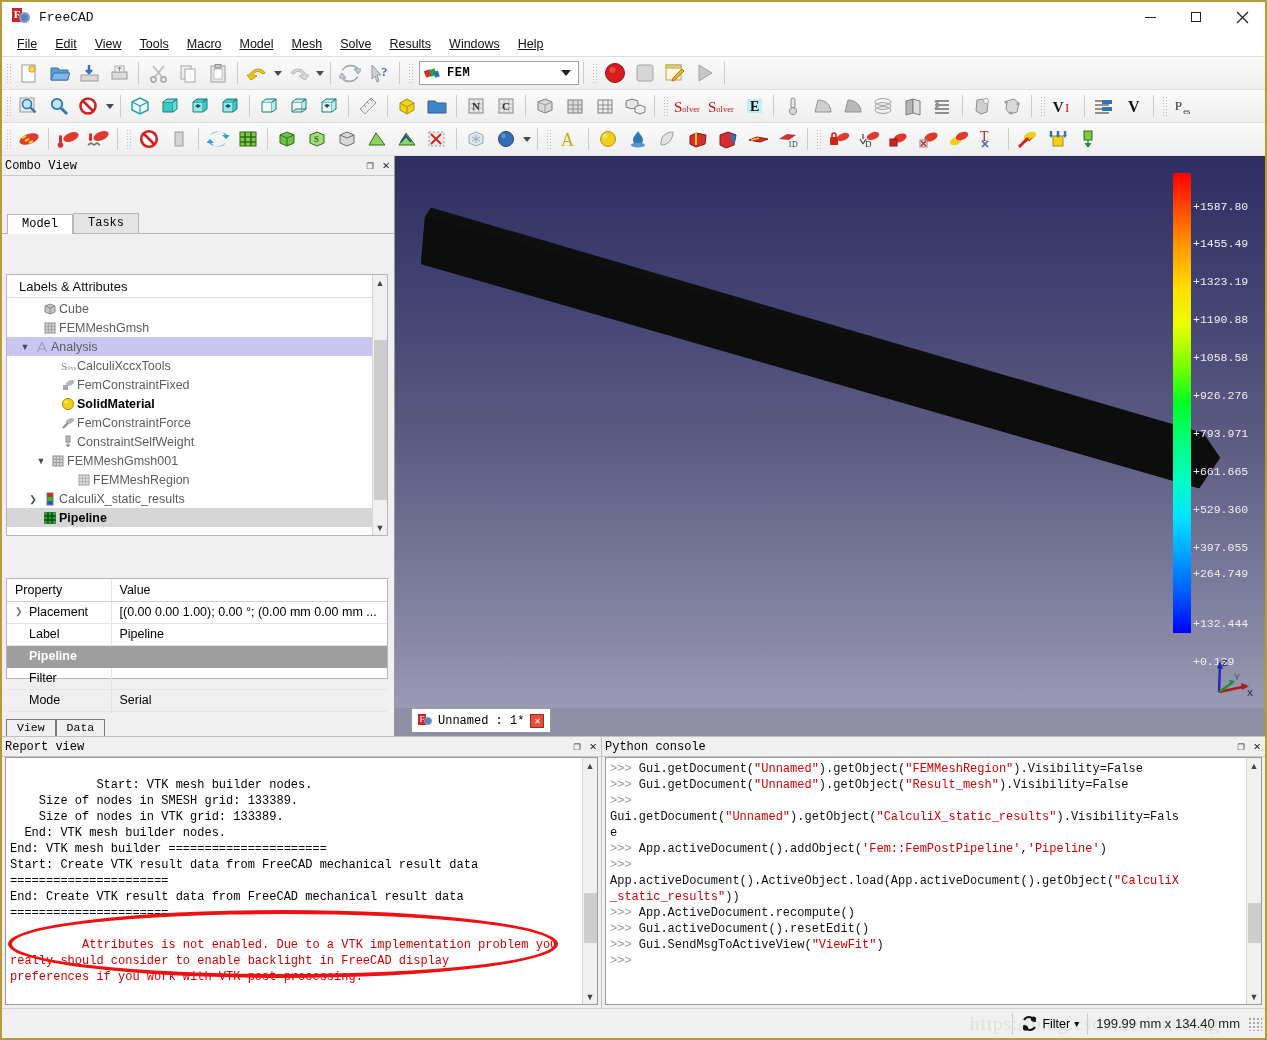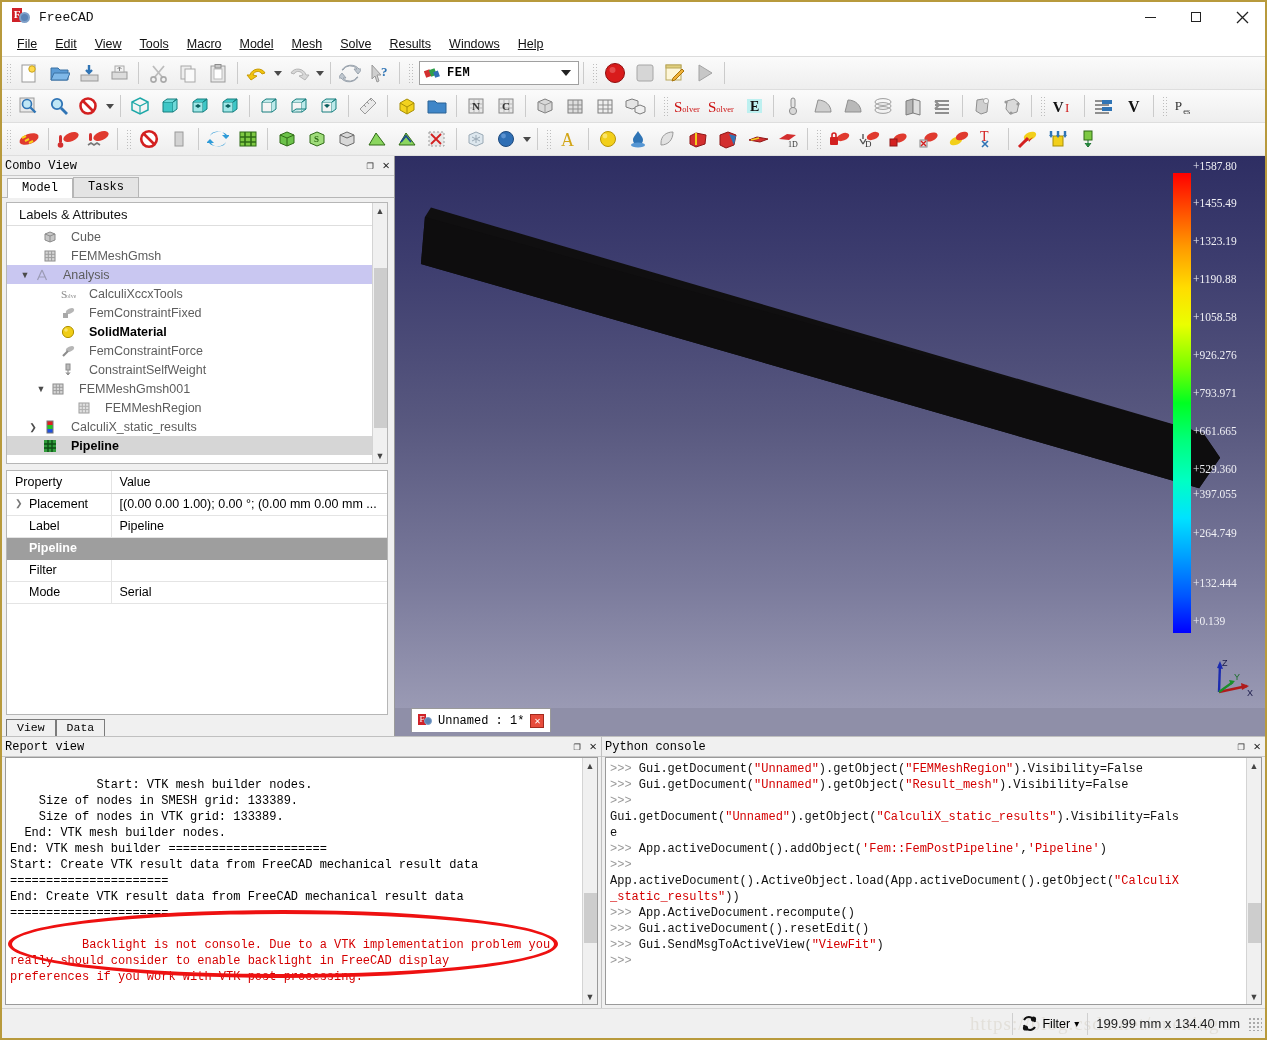--- a/index.html
+++ b/index.html
@@ -55,41 +55,41 @@
     display:flex; align-items:center; padding:0 4px; margin-left:3px; cursor:default; }
   .wbsel .wblabel { flex:1; font-family:"Liberation Mono", monospace; font-size:12px;
     font-weight:bold; margin-left:6px; letter-spacing:.5px; }
   .wbsel .arrow { border-left:5px solid transparent; border-right:5px solid transparent;
     border-top:6px solid #222; margin-right:3px; }
 
   
   .main { flex:1; display:flex; min-height:0; background:#f0f0f0; }
 
   
-  .combo { width:392px; display:flex; flex-direction:column; background:#f0f0f0; min-height:0; }
+  .combo { width:392px; display:flex; flex-direction:column; background:#f0f0f0; min-height:0;gap:36px; }
   .panelhdr { height:20px; display:flex; align-items:center; background:#f0f0f0;
       font-family:"Liberation Mono", monospace; font-size:12px;
       border-bottom:1px solid #c8c8c8; padding-left:3px; }
   .panelhdr .ttl { flex:1; }
   .panelhdr .ic { width:16px; text-align:center; font-size:12px; color:#222; cursor:default; }
   .tabsrow { height:22px; display:flex; align-items:flex-end; padding-left:5px;
       border-bottom:1px solid #b6b6b6; background:#f0f0f0; }
   .tabx { font-family:"Liberation Mono", monospace; font-size:12px; padding:2px 14px 3px;
       border:1px solid #b6b6b6; border-bottom:none; background:#e4e4e4; cursor:default; }
   .tabx.on { background:#ffffff; position:relative; top:1px; }
 
   .treewrap { flex:0 0 262px; margin:4px 6px 0 4px; border:1px solid #b6b6b6;
       background:#fff; display:flex; min-height:0; }
   .tree { flex:1; overflow:hidden; padding-top:2px; font-size:12.5px; }
   .treehdr { padding:2px 0 3px 12px; font-size:13px; color:#111; border-bottom:1px solid #dedede;
       margin-bottom:1px; }
   .trow { height:19px; display:flex; align-items:center; cursor:default; }
   .trow .exp { width:16px; text-align:center; font-size:9px; color:#4b4b4b; }
   .trow .ico { width:18px; height:16px; display:flex; align-items:center; justify-content:center; }
-  .trow .lbl { margin-left:12px; color:#5d5d5d;text-align:center; }
+  .trow .lbl { margin-left:0; color:#5d5d5d;text-align:center; }
   .trow.sel { background:#c9c7f1; }
   .trow.selgray { background:#d6d6d6; }
   .trow .lbl.bold { font-weight:bold; color:#000; }
   .scrollv { width:15px; background:#f0f0f0; border-left:1px solid #d4d4d4;
       display:flex; flex-direction:column; align-items:center; }
   .scrollv .ar { height:15px; width:15px; display:flex; align-items:center; justify-content:center;
       font-size:9px; color:#444; }
   .scrollv .track { flex:1; width:15px; position:relative; }
   .scrollv .thumb { position:absolute; left:1px; width:13px; background:#cdcdcd; }
 
@@ -116,21 +116,21 @@
       border-left:1px solid #9a9a9a; }
   .canvas3d { flex:1; position:relative; overflow:hidden;
       background:linear-gradient(to bottom,#2e2e63 0%, #3c3c6e 18%, #58587f 48%, #7b7b9c 78%, #9a9ab4 100%); }
   .legend { position:absolute; right:74px; top:17px; width:18px; height:460px;
       background:linear-gradient(to bottom,
         #ff0000 0%, #ff4d00 8%, #ff9900 16%, #ffdd00 25%, #eaff00 33%,
         #7bff00 42%, #00ff22 50%, #00ff7a 58%, #00ffc4 67%,
         #00e2ff 75%, #00a2ff 83%, #0055ff 92%, #0000ff 100%); }
   .legendlabels { position:absolute; right:0; top:0; width:74px; height:500px; }
   .legendlabels div { position:absolute; left:2px; color:#f0f0f5;
-      font-family:Liberation Serif, serif; font-size:11.5px; white-space:nowrap; }
+      font-family:Liberation Mono, monospace; font-size:11.5px; white-space:nowrap;margin-top:40px; }
   .axisind { position:absolute; right:10px; bottom:8px; width:44px; height:42px; }
   .tabbar3d { height:28px; background:#9a9ab4; display:flex; align-items:flex-start; padding-left:16px;
       background:#8f8fa8; }
   .doctab { height:24px; background:#ffffff; border:1px solid #9a9a9a; border-bottom:none;
       display:flex; align-items:center; padding:0 6px 0 6px; gap:6px;
       font-family:"Liberation Mono", monospace; font-size:12px; cursor:default; }
   .doctab .mini { width:14px; height:14px; position:relative; }
   .doctab .mini .f { position:absolute; left:0; top:0; width:8px; height:11px; background:#cf2128;
       color:#fff; font-size:9px; line-height:10px; text-align:center; font-family:"Liberation Serif",serif; }
   .doctab .mini .g { position:absolute; left:6px; top:3px; width:8px; height:8px; border-radius:50%;
@@ -1002,21 +1002,21 @@
         <div class="legendlabels">
           <div style="top:4px">+1587.80</div>
           <div style="top:41px">+1455.49</div>
           <div style="top:79px">+1323.19</div>
           <div style="top:117px">+1190.88</div>
           <div style="top:155px">+1058.58</div>
           <div style="top:193px">+926.276</div>
           <div style="top:231px">+793.971</div>
           <div style="top:269px">+661.665</div>
           <div style="top:307px">+529.360</div>
-          <div style="top:332px">+397.055</div>
+          <div style="top:345px">+397.055</div>
           <div style="top:371px">+264.749</div>
           <div style="top:421px">+132.444</div>
           <div style="top:459px">+0.139</div>
         </div>
 
         <div class="axisind">
           <svg width="44" height="42" viewBox="0 0 44 42">
             <path d="M8 34 L36 28" stroke="#b01b1b" stroke-width="2.4"></path>
             <path d="M30 25 L38 28 L31 32 z" fill="#b01b1b"></path>
             <path d="M8 34 L9 6" stroke="#1b2bb0" stroke-width="2.4"></path>
@@ -1055,21 +1055,21 @@
         <div class="mono">
           <span>  Start: VTK mesh builder nodes.
     Size of nodes in SMESH grid: 133389.
     Size of nodes in VTK grid: 133389.
   End: VTK mesh builder nodes.
 End: VTK mesh builder ======================
 Start: Create VTK result data from FreeCAD mechanical result data
 ======================
 End: Create VTK result data from FreeCAD mechanical result data
 ======================</span><br>
-          <span class="red">Backlight is not console. Due to a VTK implementation problem you
+          <span class="red">Attributes is not enabled. Due to a VTK implementation problem you
 really should consider to enable backlight in FreeCAD display
 preferences if you work with VTK post processing.</span>
         </div>
         <div class="ellipse" style="left:2px; top:152px; width:550px; height:68px;"></div>
         <div class="scrollv">
           <div class="ar">▲</div>
           <div class="track">
               <div class="thumb" style="top:120px;height:50px;"></div>
             </div>
           <div class="ar">▼</div>

